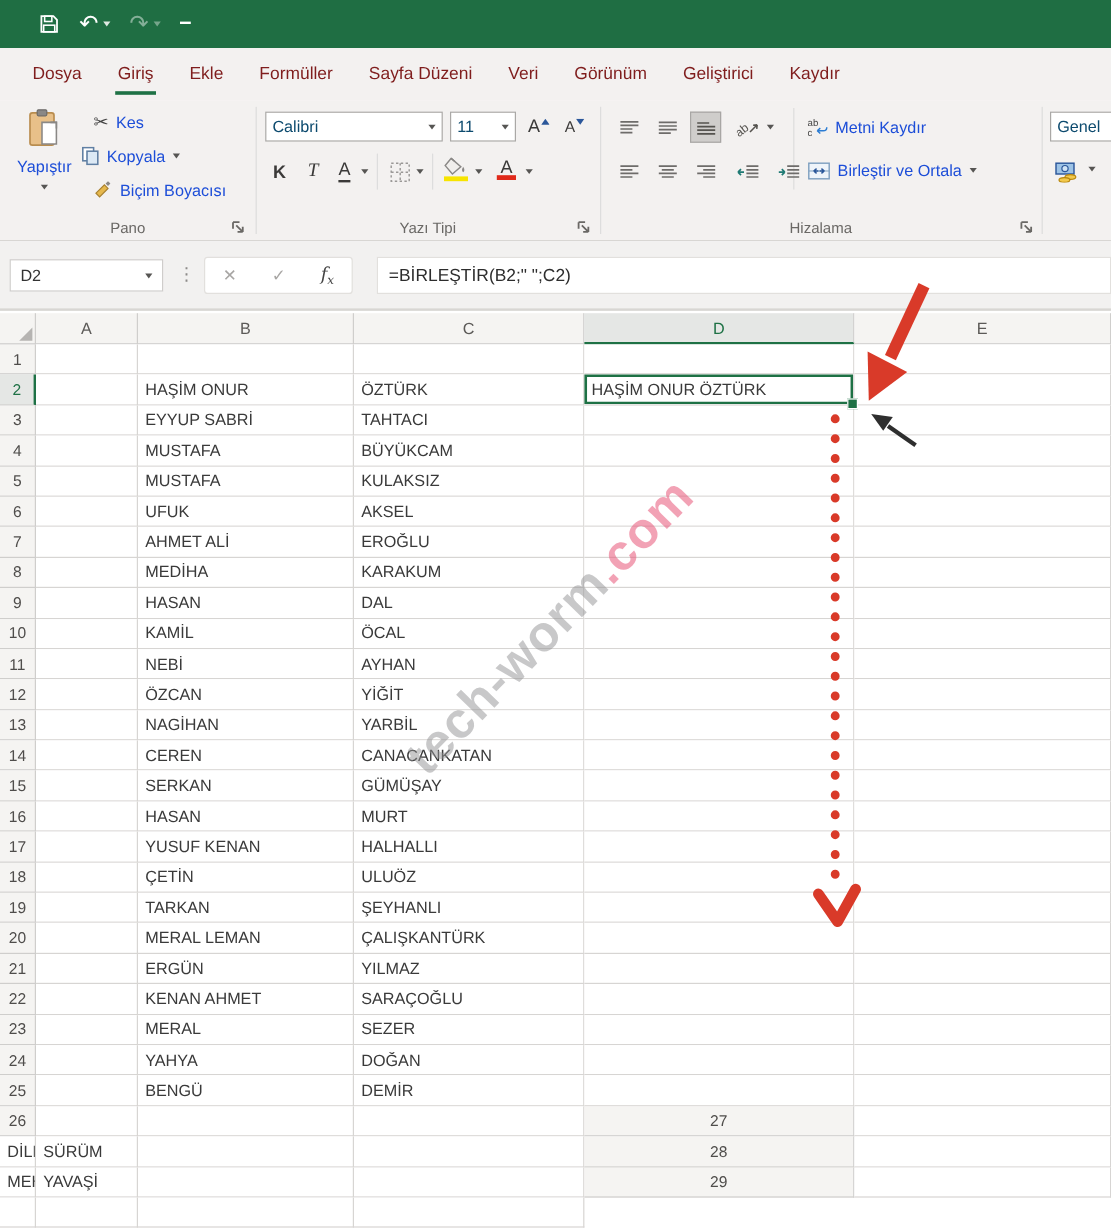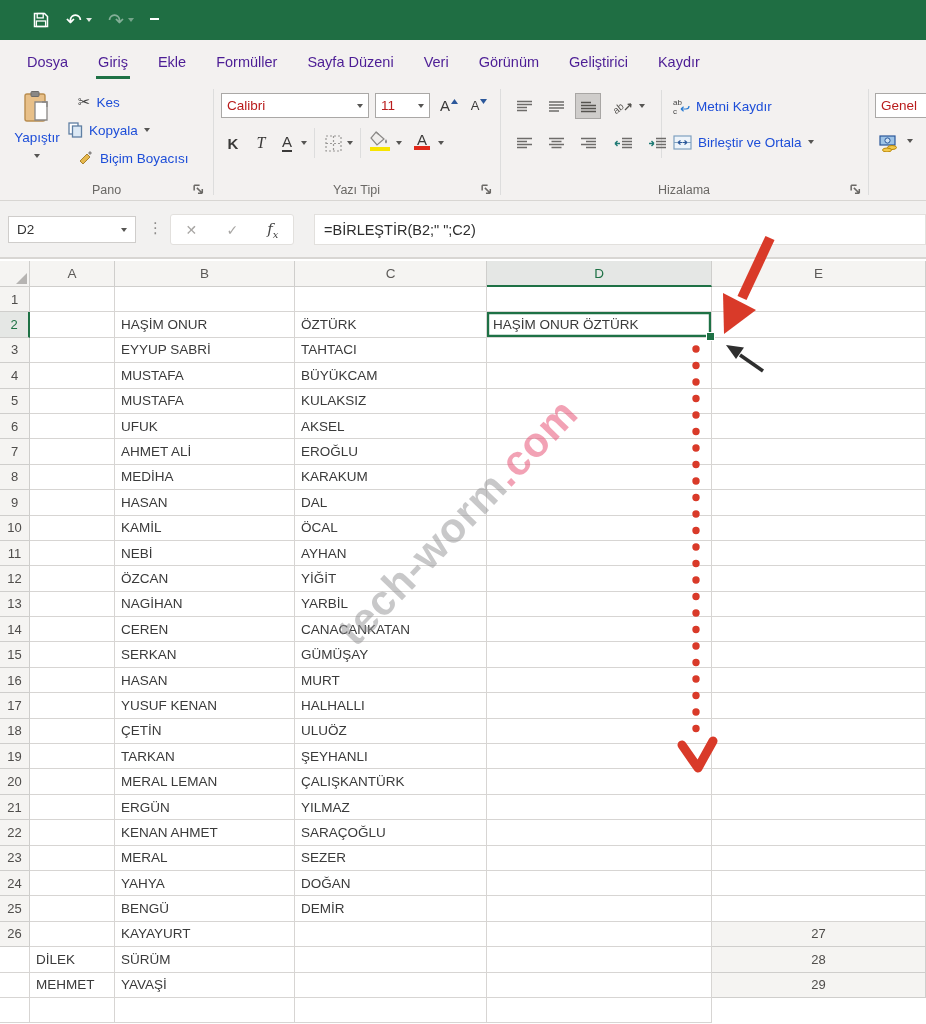--- a/index.html
+++ b/index.html
@@ -14,36 +14,36 @@
   .qat .mini-caret{width:0;height:0;border-left:3.5px solid transparent;border-right:3.5px solid transparent;
                    border-top:4px solid #dfe9e2;margin-left:4px}
   .qat.dim{opacity:.45}
   .qat-custom{display:flex;flex-direction:column;align-items:center;color:#fff}
   .qat-custom .bar{width:9px;height:2px;background:#fff;margin-bottom:2px}
   .qat-custom .mini-caret{margin-left:0}
 
   
   .tabrow{position:absolute;left:0;top:40px;width:926px;height:44px;background:#f3f1f0;
           display:flex;align-items:stretch;padding-left:12px;box-sizing:border-box;white-space:nowrap}
-  .tab{padding:0 15px;font-size:14.5px;color:#4c1d95;display:flex;align-items:center;position:relative;cursor:default}
+  .tab{padding:0 15px;font-size:14.5px;color:#7f1d1d;display:flex;align-items:center;position:relative;cursor:default}
   .tab.active::after{content:"";position:absolute;left:13px;right:13px;bottom:5px;height:3px;background:#1e7145}
 
   
   .ribbon{position:absolute;left:0;top:84px;width:926px;height:117px;background:#f3f1f0;
           border-bottom:1px solid #d8d6d3;box-sizing:border-box}
   .group{position:absolute;top:0;height:116px}
   .gsep{position:absolute;top:5px;height:106px;width:1px;background:#ddd}
   .group-label{position:absolute;bottom:3px;left:0;right:0;text-align:center;font-size:12.5px;color:#6a6865}
   .launcher{position:absolute;bottom:4px;width:13px;height:13px}
   .rtxt{font-size:13.5px;color:#1d4ed8}
   .caret{display:inline-block;width:0;height:0;border-left:3.5px solid transparent;
          border-right:3.5px solid transparent;border-top:4px solid #565553;vertical-align:middle}
   .small-btn{position:absolute;display:flex;align-items:center;gap:6px;height:24px;cursor:default}
   .combo{position:absolute;background:#fff;border:1px solid #aaa8a6;height:25px;box-sizing:border-box;
-         display:flex;align-items:center;font-size:13.5px;color:#b91c1c;padding:0 5px}
+         display:flex;align-items:center;font-size:13.5px;color:#0c4a6e;padding:0 5px}
   .combo .caret{margin-left:auto}
   .iconbtn{position:absolute;display:flex;align-items:center;justify-content:center;height:26px;cursor:default}
   .iconbtn.sel{background:#cfcdcb;border:1px solid #a8a6a4;box-sizing:border-box}
   .fontK{font-weight:bold;font-size:15px;color:#3b3a39}
   .fontT{font-style:italic;font-family:"Liberation Serif",serif;font-size:16px;color:#3b3a39}
   .fontU{font-size:15px;color:#3b3a39;border-bottom:2px solid #3b3a39;line-height:1.05}
   .fontA{font-size:15px;color:#3b3a39;line-height:1.05}
   .colorbar{position:absolute;left:0;right:0;bottom:-4px;height:4px}
 
   
@@ -496,21 +496,20 @@
     <div class="cell"></div>
     <div class="cell"></div>
     <div class="rh">25</div>
     <div class="cell"></div>
     <div class="cell">BENGÜ</div>
     <div class="cell">DEMİR</div>
     <div class="cell"></div>
     <div class="cell"></div>
     <div class="rh">26</div>
     <div class="cell"></div>
-    <div class="cell">KAYAYURT</div>
     <div class="cell"></div>
     <div class="cell"></div>
     <div class="rh">27</div>
     <div class="cell"></div>
     <div class="cell">DİLEK</div>
     <div class="cell">SÜRÜM</div>
     <div class="cell"></div>
     <div class="cell"></div>
     <div class="rh">28</div>
     <div class="cell"></div>

